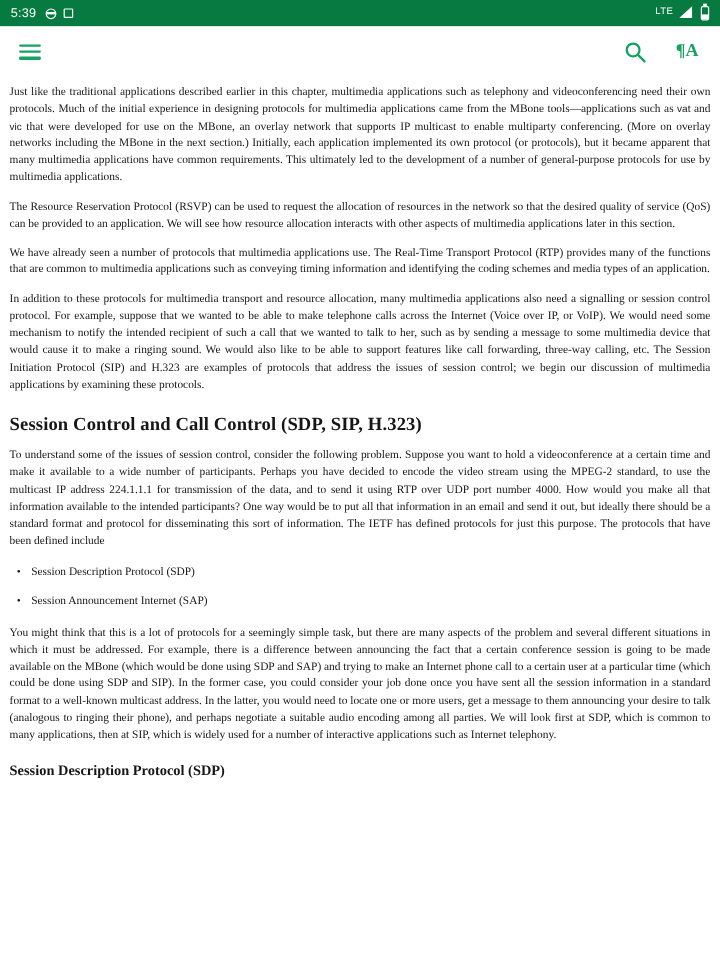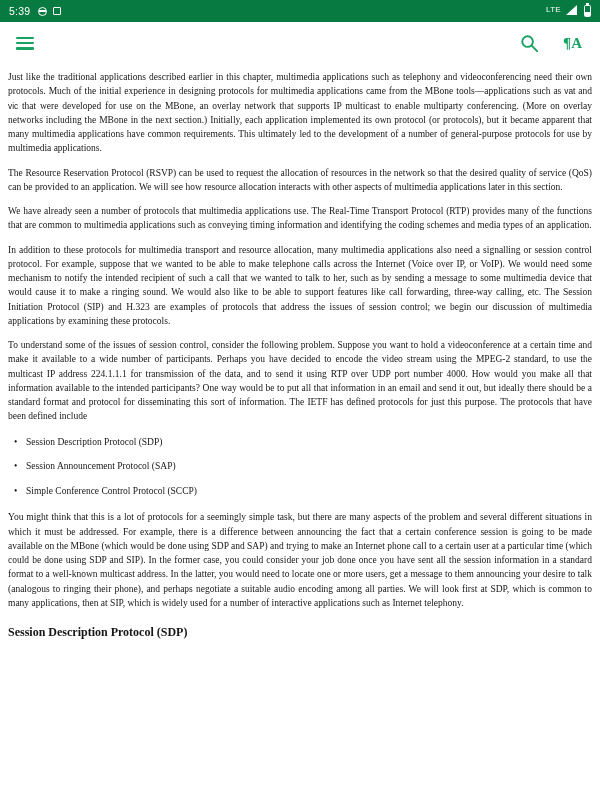--- a/index.html
+++ b/index.html
@@ -97,27 +97,27 @@
 <div class="content">
 
   <p><span>Just like the traditional applications described earlier in this chapter, multimedia applications such as telephony and videoconferencing need their own protocols. Much of the initial experience in designing protocols for multimedia applications came from the MBone tools—applications such as </span><span class="inline-code">vat</span><span> and </span><span class="inline-code">vic</span><span> that were developed for use on the MBone, an overlay network that supports IP multicast to enable multiparty conferencing. (More on overlay networks including the MBone in the next section.) Initially, each application implemented its own protocol (or protocols), but it became apparent that many multimedia applications have common requirements. This ultimately led to the development of a number of general-purpose protocols for use by multimedia applications.</span></p>
 
   <p>The Resource Reservation Protocol (RSVP) can be used to request the allocation of resources in the network so that the desired quality of service (QoS) can be provided to an application. We will see how resource allocation interacts with other aspects of multimedia applications later in this section.</p>
 
   <p>We have already seen a number of protocols that multimedia applications use. The Real-Time Transport Protocol (RTP) provides many of the functions that are common to multimedia applications such as conveying timing information and identifying the coding schemes and media types of an application.</p>
 
   <p><span>In addition to these protocols for multimedia transport and resource allocation, many multimedia applications also need a signalling or </span><span class="inline-em">session control</span><span> protocol. For example, suppose that we wanted to be able to make telephone calls across the Internet (Voice over IP, or VoIP). We would need some mechanism to notify the intended recipient of such a call that we wanted to talk to her, such as by sending a message to some multimedia device that would cause it to make a ringing sound. We would also like to be able to support features like call forwarding, three-way calling, etc. The Session Initiation Protocol (SIP) and H.323 are examples of protocols that address the issues of session control; we begin our discussion of multimedia applications by examining these protocols.</span></p>
 
+  <h1 class="section-heading">Session Control and Call Control (SDP, SIP, H.323)</h1>
 
   <p>To understand some of the issues of session control, consider the following problem. Suppose you want to hold a videoconference at a certain time and make it available to a wide number of participants. Perhaps you have decided to encode the video stream using the MPEG-2 standard, to use the multicast IP address 224.1.1.1 for transmission of the data, and to send it using RTP over UDP port number 4000. How would you make all that information available to the intended participants? One way would be to put all that information in an email and send it out, but ideally there should be a standard format and protocol for disseminating this sort of information. The IETF has defined protocols for just this purpose. The protocols that have been defined include</p>
 
   <div class="bullet-list">
     <div class="bullet-item">Session Description Protocol (SDP)</div>
-    <div class="bullet-item">Session Announcement Protocol (SAP)</div>
-    <div class="bullet-item">Simple Conference Control Protocol (SCCP)</div>
+    <div class="bullet-item">Session Announcement Internet (SAP)</div>
   </div>
 
   <p>You might think that this is a lot of protocols for a seemingly simple task, but there are many aspects of the problem and several different situations in which it must be addressed. For example, there is a difference between announcing the fact that a certain conference session is going to be made available on the MBone (which would be done using SDP and SAP) and trying to make an Internet phone call to a certain user at a particular time (which could be done using SDP and SIP). In the former case, you could consider your job done once you have sent all the session information in a standard format to a well-known multicast address. In the latter, you would need to locate one or more users, get a message to them announcing your desire to talk (analogous to ringing their phone), and perhaps negotiate a suitable audio encoding among all parties. We will look first at SDP, which is common to many applications, then at SIP, which is widely used for a number of interactive applications such as Internet telephony.</p>
 
   <h2 class="sub-heading">Session Description Protocol (SDP)</h2>
 
 
 </div>
 
 </body></html>

